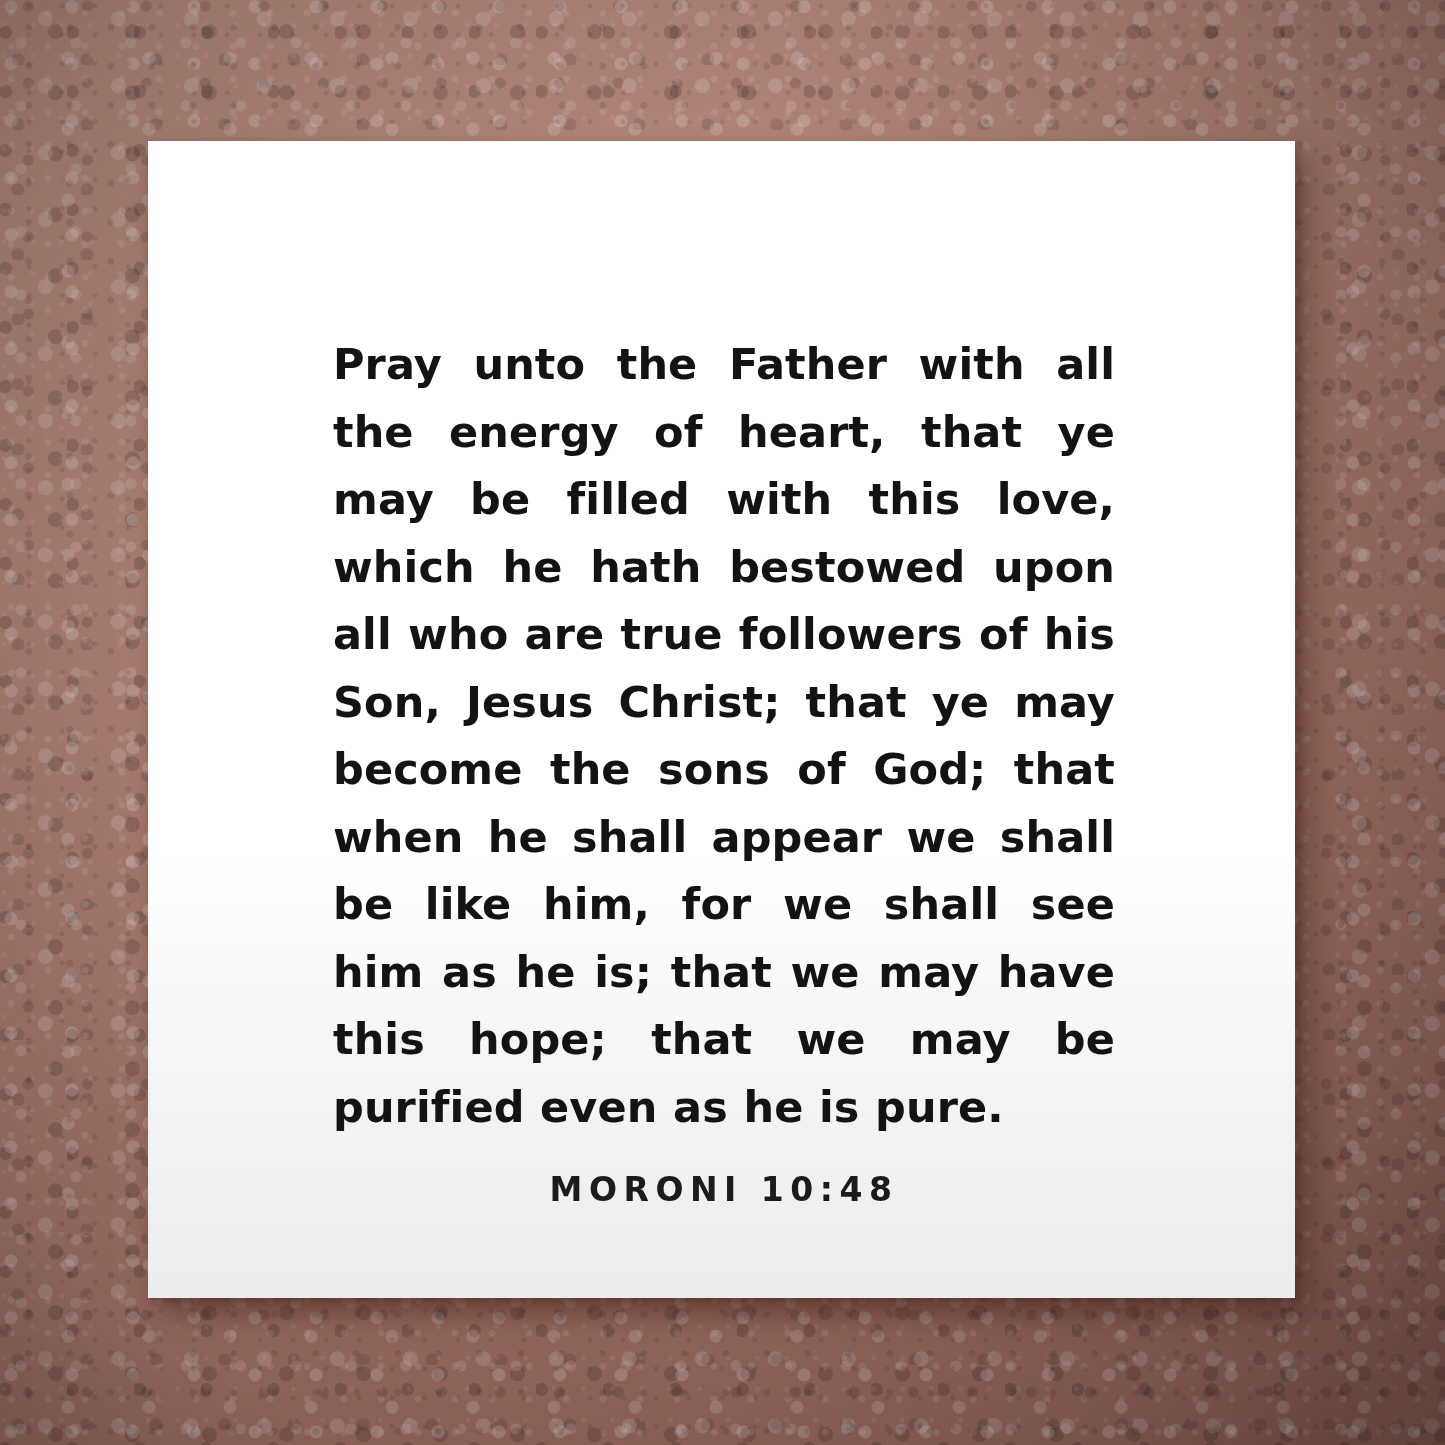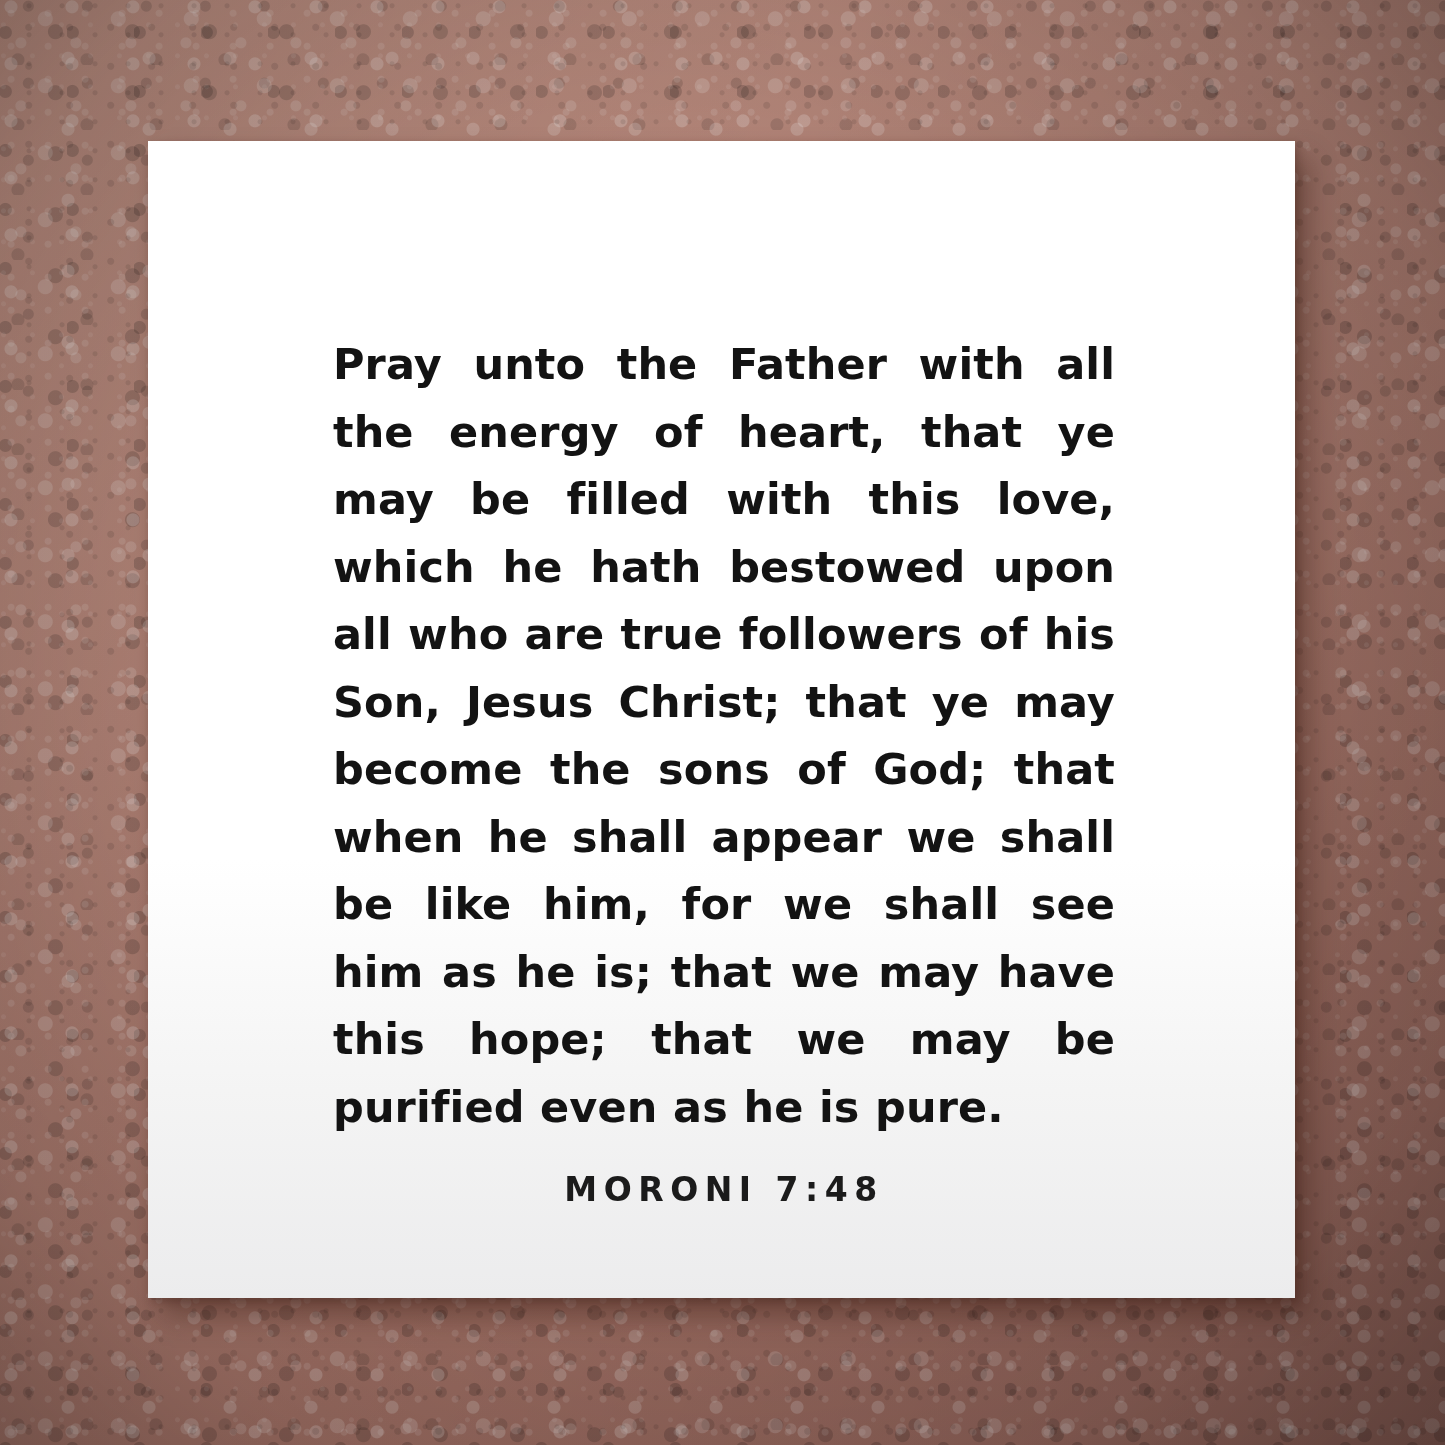--- a/index.html
+++ b/index.html
@@ -118,15 +118,15 @@
 <div id="wall">
   <div id="wall-grain"></div>
   <div id="wall-shade"></div>
 </div>
 
 <div id="plaque">
   <div id="verse-block">
     <p id="verse-text">Pray unto the Father with all the energy of heart, that ye may be filled with this love, which he hath bestowed upon all who are true followers of his Son, Jesus Christ; that ye may become the sons of God; that when he shall appear we shall be like him, for we shall see him as he is; that we may have this hope; that we may be purified even as he is pure.</p>
   </div>
   <div id="reference-wrap">
-    <div id="reference">MORONI 7:48</div>
+    <div id="reference">MORONI 10:48</div>
   </div>
 </div>
 
 </body></html>

